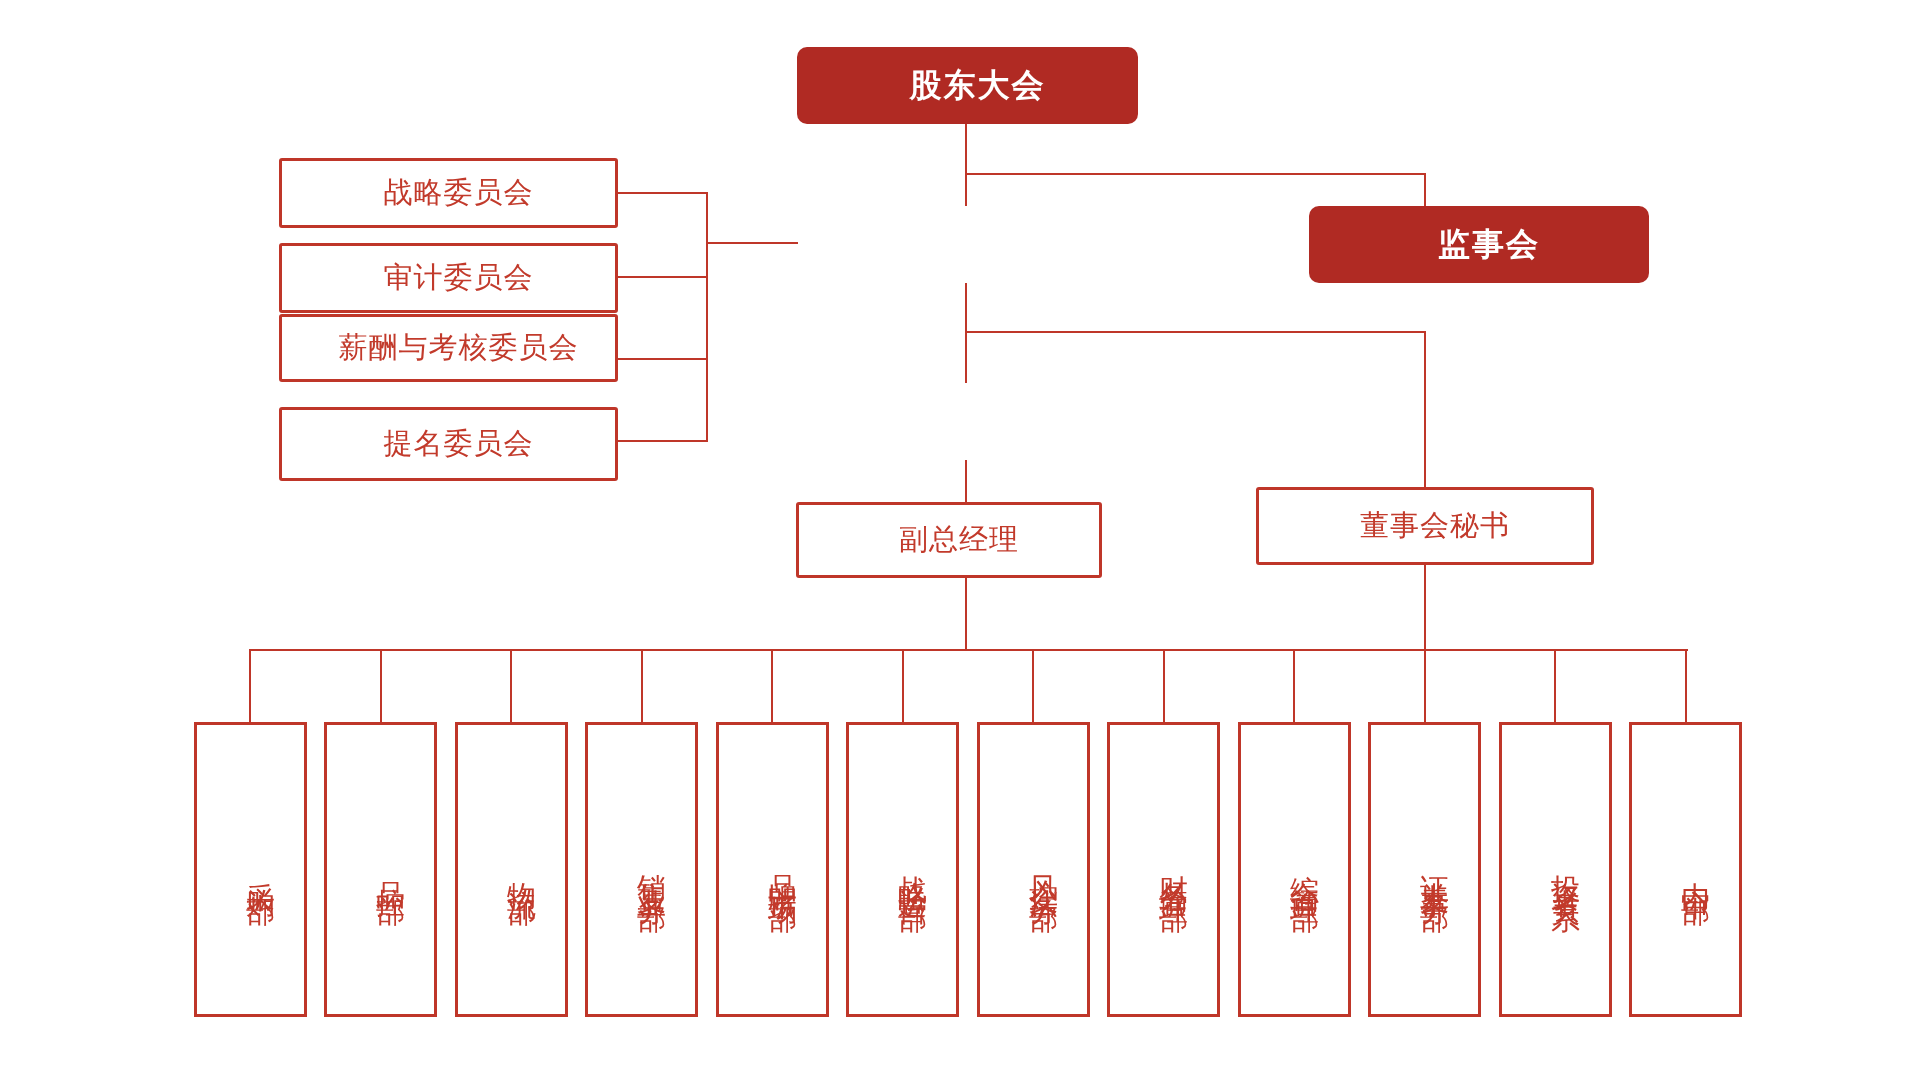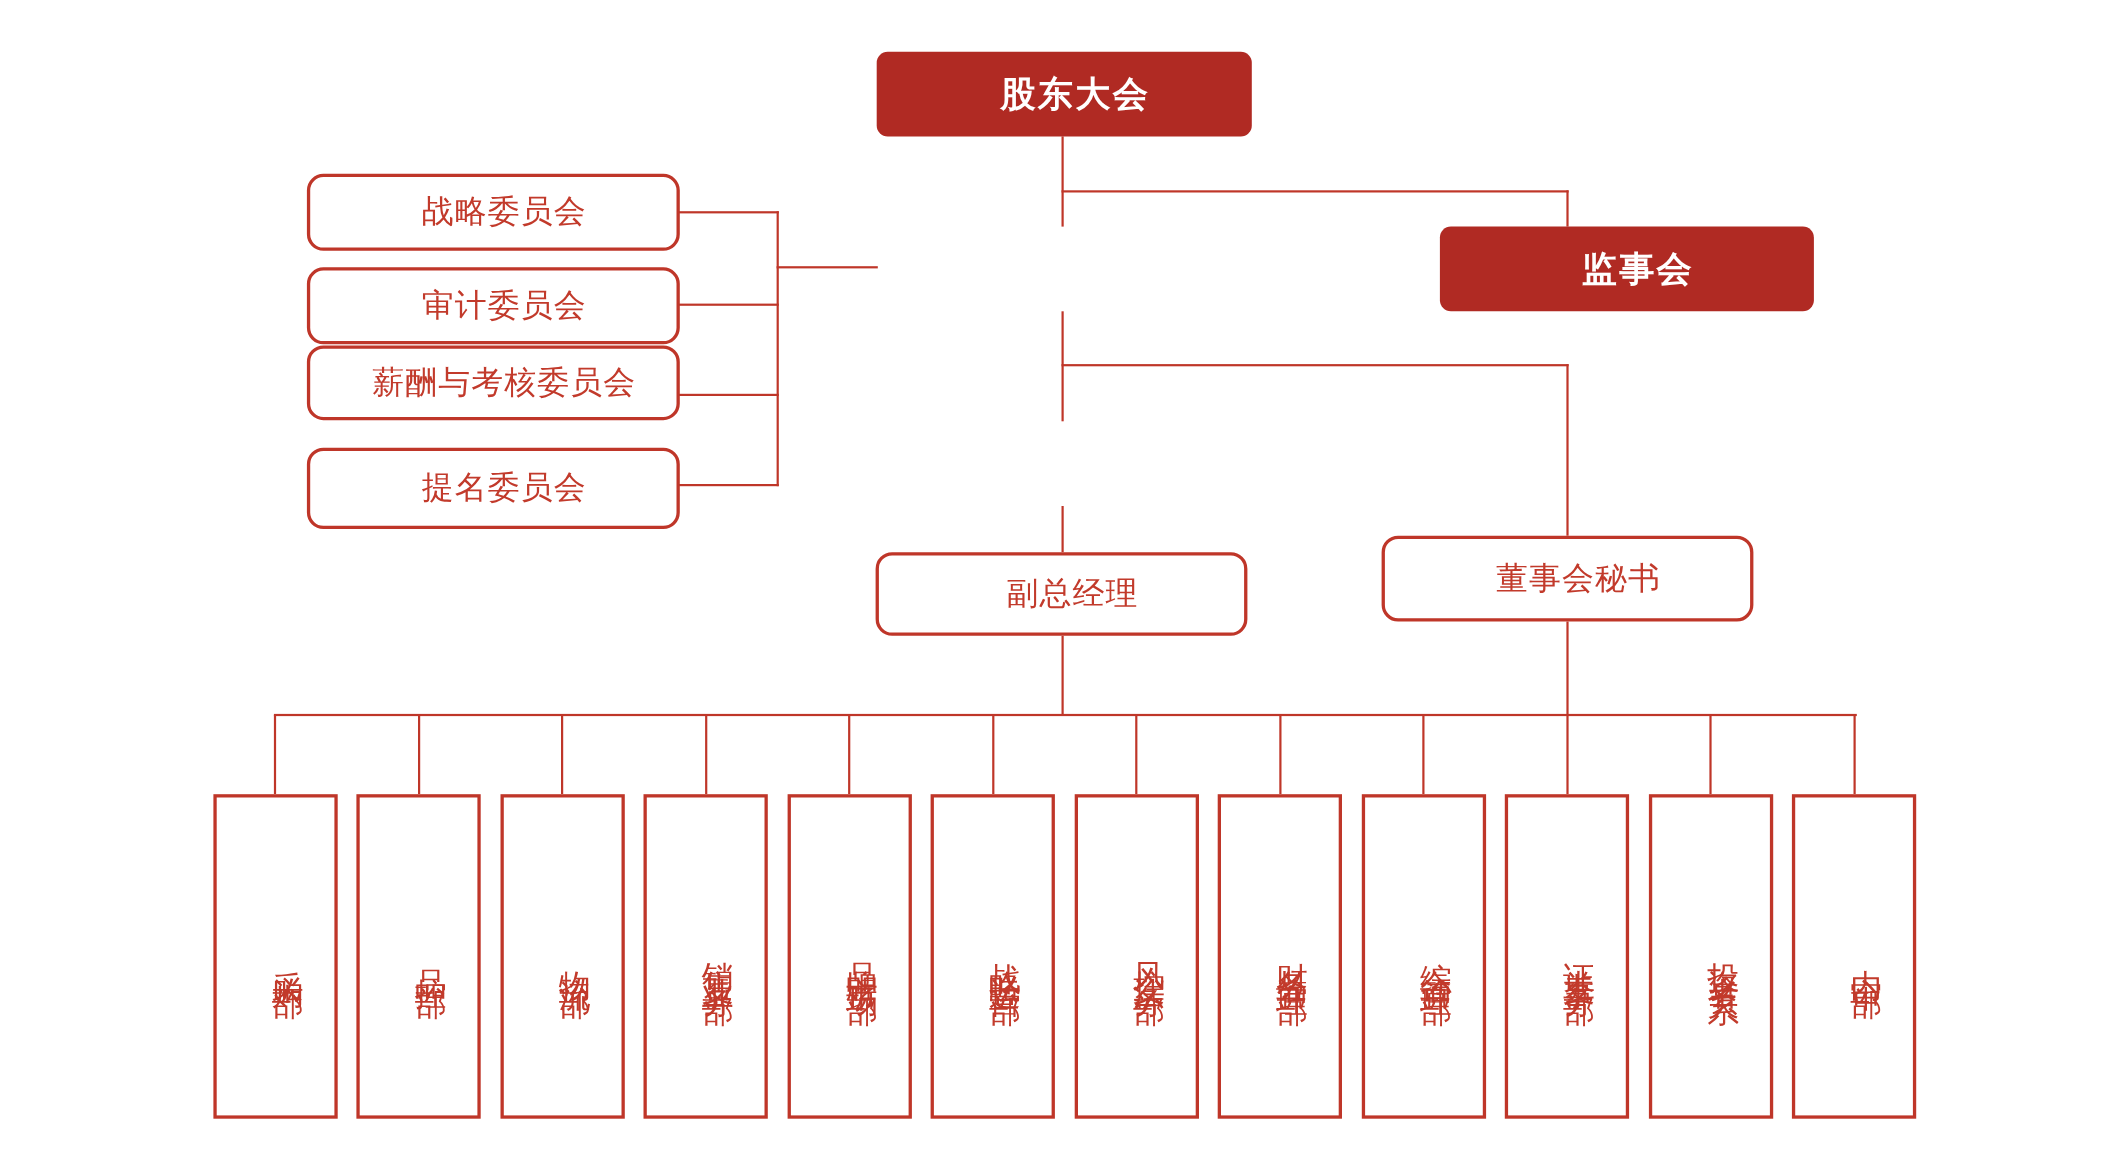--- a/index.html
+++ b/index.html
@@ -32,21 +32,21 @@
     color:var(--text-on-filled);
     font-size:32px;font-weight:bold;
     border-radius:10px;
     letter-spacing:2px;
   }
   .node.outline{
     background:var(--background);
     border:3px solid var(--line);
     color:var(--outline-text);
     font-size:29px;font-weight:500;
-    border-radius:15px;
+    border-radius:3px;
     letter-spacing:1px;
   }
   .node.dept{
     background:var(--background);
     border:3px solid var(--line);
     color:var(--outline-text);
     font-size:29px;font-weight:500;
     border-radius:0;
   }
   .node.dept span{
@@ -106,21 +106,21 @@
   <div class="node outline" style="left:279px;top:243px;width:339px;height:70px">
     <span>审计委员会</span>
   </div>
   <div class="node outline" style="left:279px;top:314px;width:339px;height:68px">
     <span>薪酬与考核委员会</span>
   </div>
   <div class="node outline" style="left:279px;top:407px;width:339px;height:74px">
     <span>提名委员会</span>
   </div>
 
-  <div class="node outline" style="left:796px;top:502px;width:338px;height:76px">
+  <div class="node outline" style="left:796px;top:502px;width:306px;height:76px">
     <span>副总经理</span>
   </div>
   <div class="node outline" style="left:1256px;top:487px;width:338px;height:78px">
     <span>董事会秘书</span>
   </div>
 
   <div class="node dept" style="left:194px;top:722px;width:113px;height:295px">
     <span>采购部</span>
   </div>
   <div class="node dept" style="left:324px;top:722px;width:113px;height:295px">

